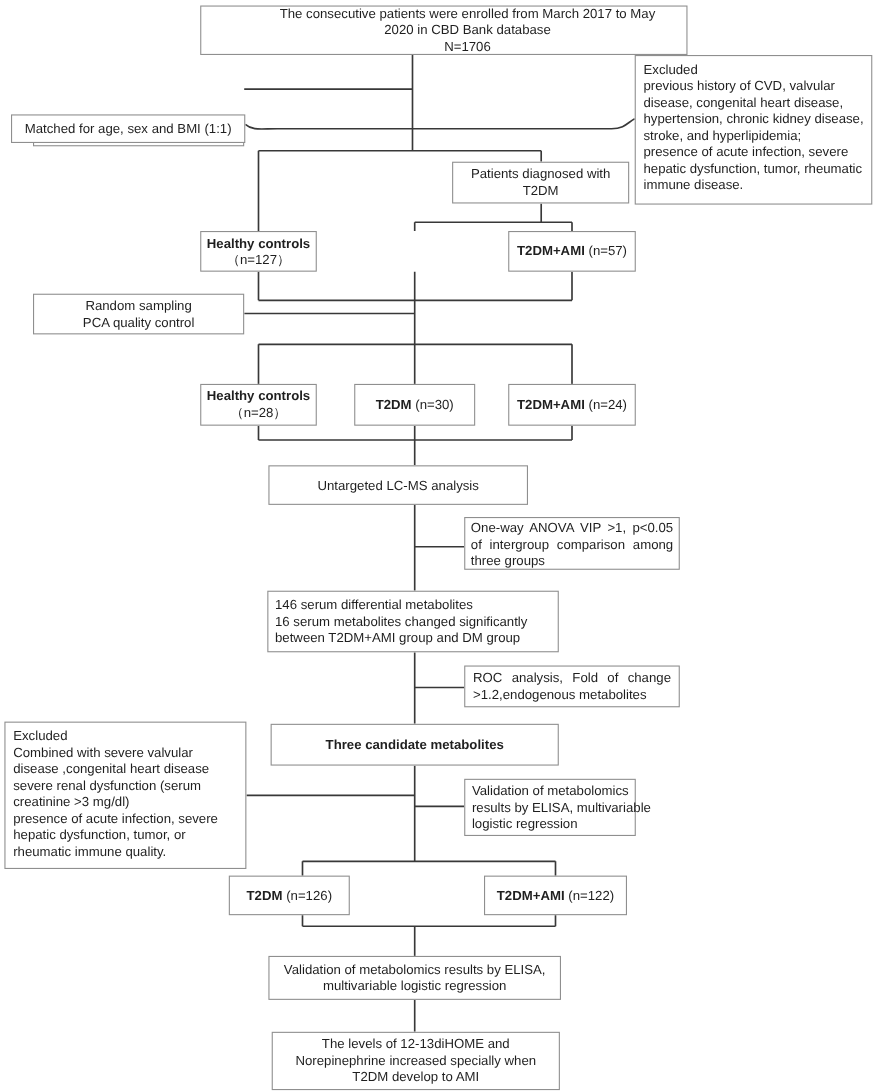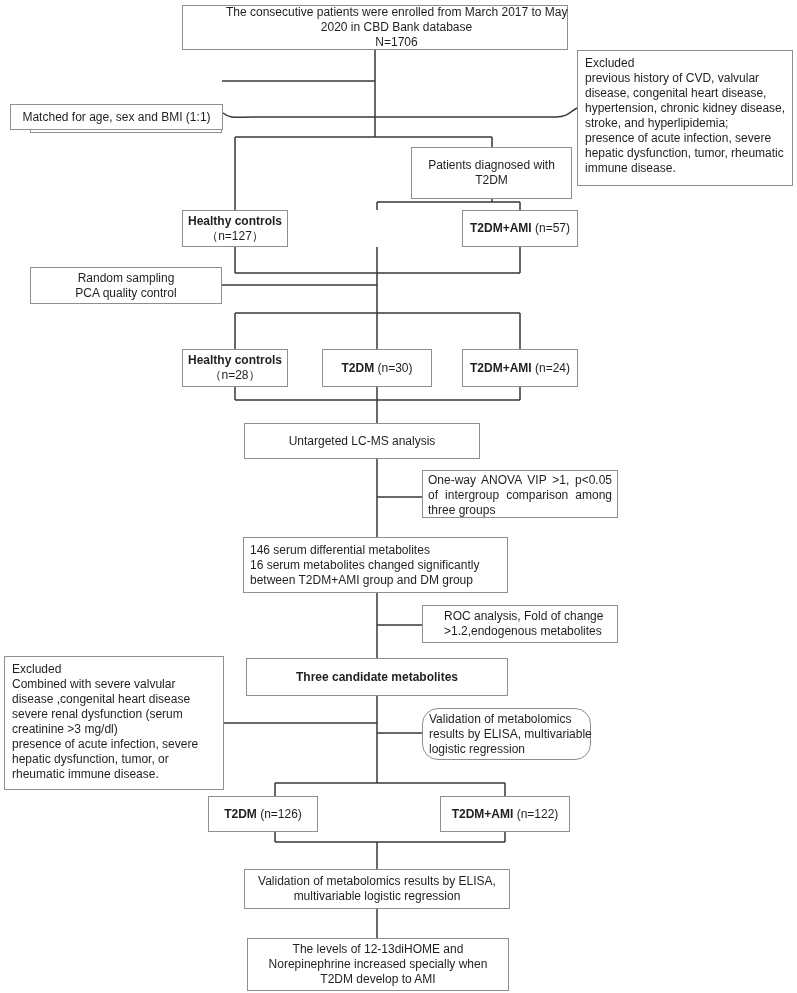--- a/index.html
+++ b/index.html
@@ -29,21 +29,21 @@
     <g stroke="#383838" stroke-width="1.5" fill="none">
       <path d="M375 50 V137 M222 81 H375 M223 113 C230 119 237 117 252 117 H556 C568 117 571 111 577 108"></path>
       <path d="M235 137 H492 M235 137 V210 M492 137 V147 M492 185 V202 M377 202 H520 M377 202 V210 M520 202 V210"></path>
       <path d="M235 247 V273 M377 247 V273 M520 247 V273 M235 273 H520 M377 273 V349 M222 285 H377 M235 313 H520 M235 313 V349 M520 313 V349"></path>
       <path d="M235 387 V400 M377 387 V400 M520 387 V400 M235 400 H520 M377 400 V423"></path>
       <path d="M377 459 V537 M377 497 H422 M377 593 V658 M377 625 H422"></path>
       <path d="M377 696 V783 M224 723 H377 M377 733 H422 M275 783 H505 M275 783 V842 M505 783 V842 M275 842 H505 M377 842 V869 M377 909 V938"></path>
     </g>
   </svg>
 
-  <div class="box c" style="left:182px;top:5px;width:386px;height:45px;padding-left:43px;">
+  <div class="box c" style="left:182px;top:5px;width:443px;height:45px;padding-left:43px;">
     <div class="ln">The consecutive patients were enrolled from March 2017 to May</div>
     <div class="ln">2020 in CBD Bank database</div>
     <div class="ln">N=1706</div>
   </div>
 
   <div class="box c" style="left:30px;top:67px;width:192px;height:27px;margin-top:39px;">
     <div class="ln">Combined with T2DM or not</div>
   </div>
 
   <div class="box c" style="left:10px;top:104px;width:213px;height:26px;">
@@ -54,21 +54,21 @@
     <div class="ln">Excluded</div>
     <div class="ln">previous history of CVD, valvular</div>
     <div class="ln">disease, congenital heart disease,</div>
     <div class="ln">hypertension, chronic kidney disease,</div>
     <div class="ln">stroke, and hyperlipidemia;</div>
     <div class="ln">presence of acute infection, severe</div>
     <div class="ln">hepatic dysfunction, tumor, rheumatic</div>
     <div class="ln">immune disease.</div>
   </div>
 
-  <div class="box c" style="left:411px;top:147px;width:161px;height:52px;">
+  <div class="box c" style="left:411px;top:147px;width:161px;height:38px;">
     <div class="ln">Patients diagnosed with</div>
     <div class="ln">T2DM</div>
   </div>
 
   <div class="box c" style="left:182px;top:210px;width:106px;height:37px;">
     <div class="ln b">Healthy controls</div>
     <div class="ln">（n=127）</div>
   </div>
 
 
@@ -103,41 +103,41 @@
     <div class="ln j">of intergroup comparison among</div>
     <div class="ln">three groups</div>
   </div>
 
   <div class="box" style="left:243px;top:537px;width:265px;height:56px;padding:5px 6px;">
     <div class="ln">146 serum differential metabolites</div>
     <div class="ln">16 serum metabolites changed significantly</div>
     <div class="ln">between T2DM+AMI group and DM group</div>
   </div>
 
-  <div class="box" style="left:422px;top:605px;width:196px;height:38px;padding:3px 21px;">
+  <div class="box" style="left:422px;top:605px;width:196px;height:38px;padding:3px 7px;">
     <div class="ln j">ROC analysis, Fold of change</div>
     <div class="ln">&gt;1.2,endogenous metabolites</div>
   </div>
 
   <div class="box" style="left:4px;top:656px;width:220px;height:134px;padding:5px 7px;">
     <div class="ln">Excluded</div>
     <div class="ln">Combined with severe valvular</div>
     <div class="ln">disease ,congenital heart disease</div>
     <div class="ln">severe renal dysfunction (serum</div>
     <div class="ln">creatinine &gt;3 mg/dl)</div>
     <div class="ln">presence of acute infection, severe</div>
     <div class="ln">hepatic dysfunction, tumor, or</div>
-    <div class="ln">rheumatic immune disease.</div>
+    <div class="ln">rheumatic immune quality.</div>
   </div>
 
   <div class="box c" style="left:246px;top:658px;width:262px;height:38px;font-weight:bold;">
     <div class="ln">Three candidate metabolites</div>
   </div>
 
-  <div class="box" style="left:422px;top:708px;width:169px;height:52px;padding:3px 6px;border-radius:16px;">
+  <div class="box" style="left:422px;top:708px;width:156px;height:52px;padding:3px 6px;">
     <div class="ln">Validation of metabolomics</div>
     <div class="ln">results by ELISA, multivariable</div>
     <div class="ln">logistic regression</div>
   </div>
 
   <div class="box c" style="left:208px;top:796px;width:110px;height:36px;">
     <div class="ln"><span class="b">T2DM</span><span> (n=126)</span></div>
   </div>
 
   <div class="box c" style="left:440px;top:796px;width:130px;height:36px;">

